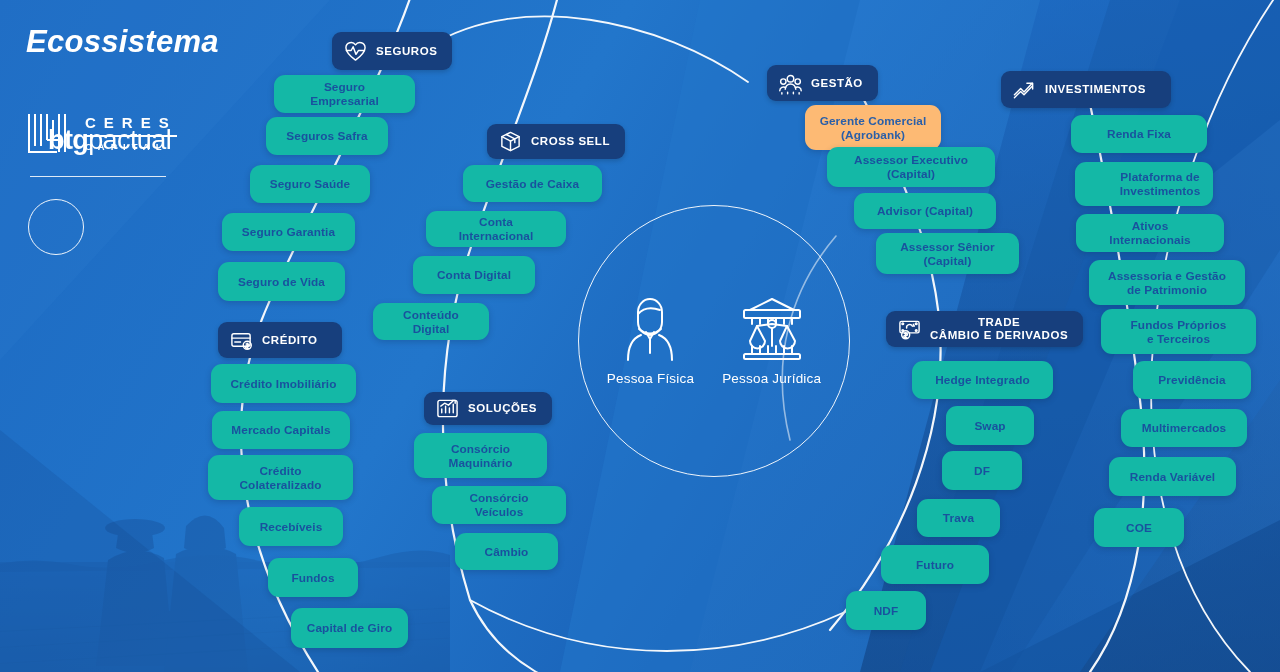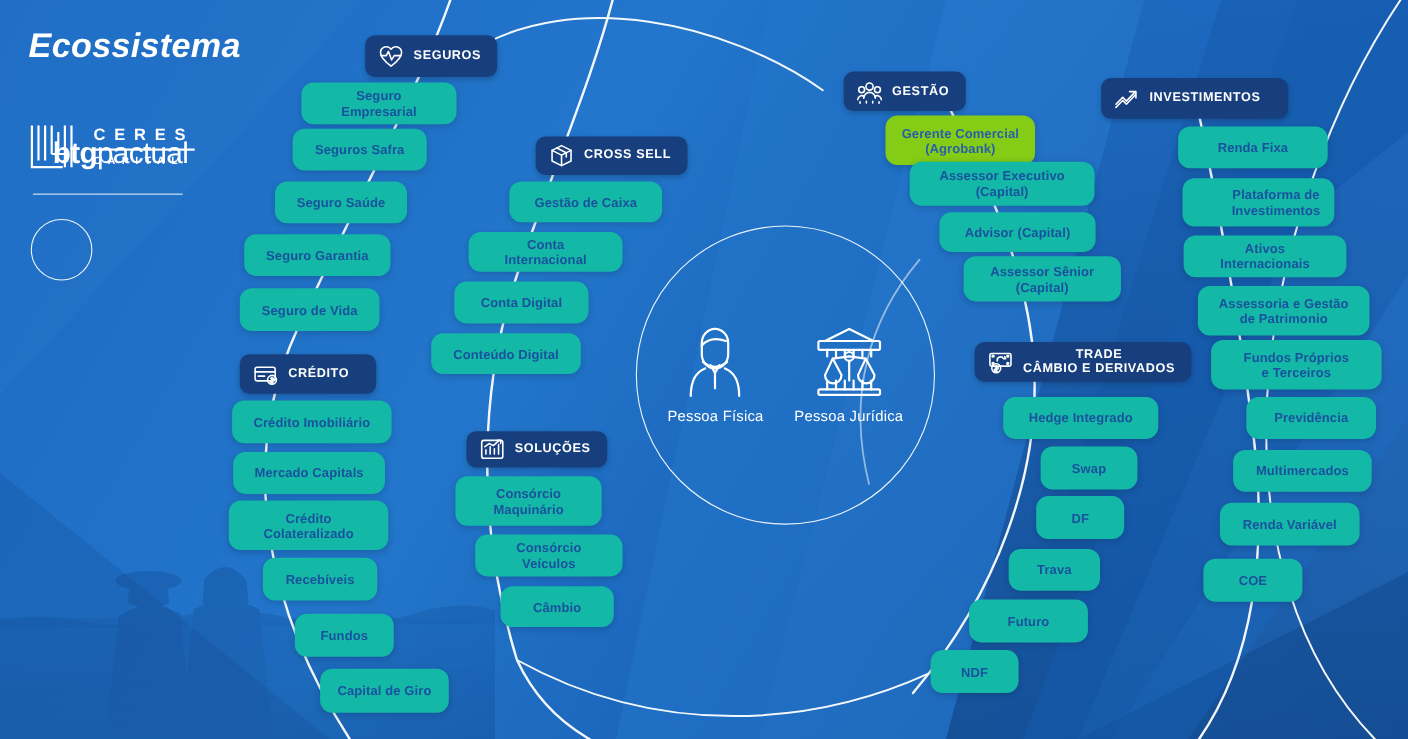--- a/index.html
+++ b/index.html
@@ -88,21 +88,21 @@
   .cat .ico{ width:23px; height:23px; flex:none; display:block; }
 
   
   .node{
     position:absolute; background:#14b8a6; border-radius:11px;
     color:#19519e; font-size:11.8px; font-weight:700; letter-spacing:.1px;
     display:flex; align-items:center; justify-content:center; text-align:center;
     line-height:14px; padding:5px 14px; white-space:pre-line;
     box-shadow:0 2px 6px rgba(8,32,70,.22);
   }
-  .node.dim{ background:#84cc16; color:#2a5fa8; }
+  .node.dim{ background:#fdba74; color:#2a5fa8; }
 </style>
 </head>
 <body>
 
 <div id="stage">
 
   <div class="bg-base"></div>
 
   <svg class="bg-svg" viewBox="0 0 1280 672">
     <defs>
@@ -265,21 +265,21 @@
           <path d="M12 2.5 L21 7 v10 l-9 4.5 L3 17 V7Z"></path>
           <path d="M3 7 l9 4.5 L21 7"></path>
           <path d="M12 11.5 V21.5"></path>
           <path d="M7.5 4.7 L16.5 9.2 v4"></path>
         </svg>
         <div class="cat-label">CROSS SELL</div>
       </div>
       <div class="node" style="left: 463px; top: 165px; width: 139px; height: 37px;">Gestão de Caixa</div>
       <div class="node" style="left: 426px; top: 211px; width: 140px; height: 36px;">Conta Internacional</div>
       <div class="node" style="left: 413px; top: 256px; width: 122px; height: 38px;">Conta Digital</div>
-      <div class="node" style="left: 392px; top: 303px; width: 136px; height: 37px;">Conteúdo Digital</div>
+      <div class="node" style="left: 373px; top: 303px; width: 116px; height: 37px;">Conteúdo Digital</div>
       <div class="cat" style="left: 424px; top: 392px; min-width: 102px; height: 33px;">
         <svg class="ico" viewBox="0 0 24 24" fill="none" stroke="#ffffff" stroke-width="1.5" stroke-linecap="round" stroke-linejoin="round">
           <rect x="2" y="3.5" width="20" height="17" rx="2"></rect>
           <path d="M6 16.5 v-4 M10 16.5 v-7 M14 16.5 v-5 M18 16.5 v-9"></path>
           <path d="M5 9.5 l4 -3 l4 2 l5 -4.5"></path>
           <path d="M17 3.5 h3 v3"></path>
         </svg>
         <div class="cat-label">SOLUÇÕES</div>
       </div>
       <div class="node" style="left: 414px; top: 433px; width: 133px; height: 45px;">Consórcio

